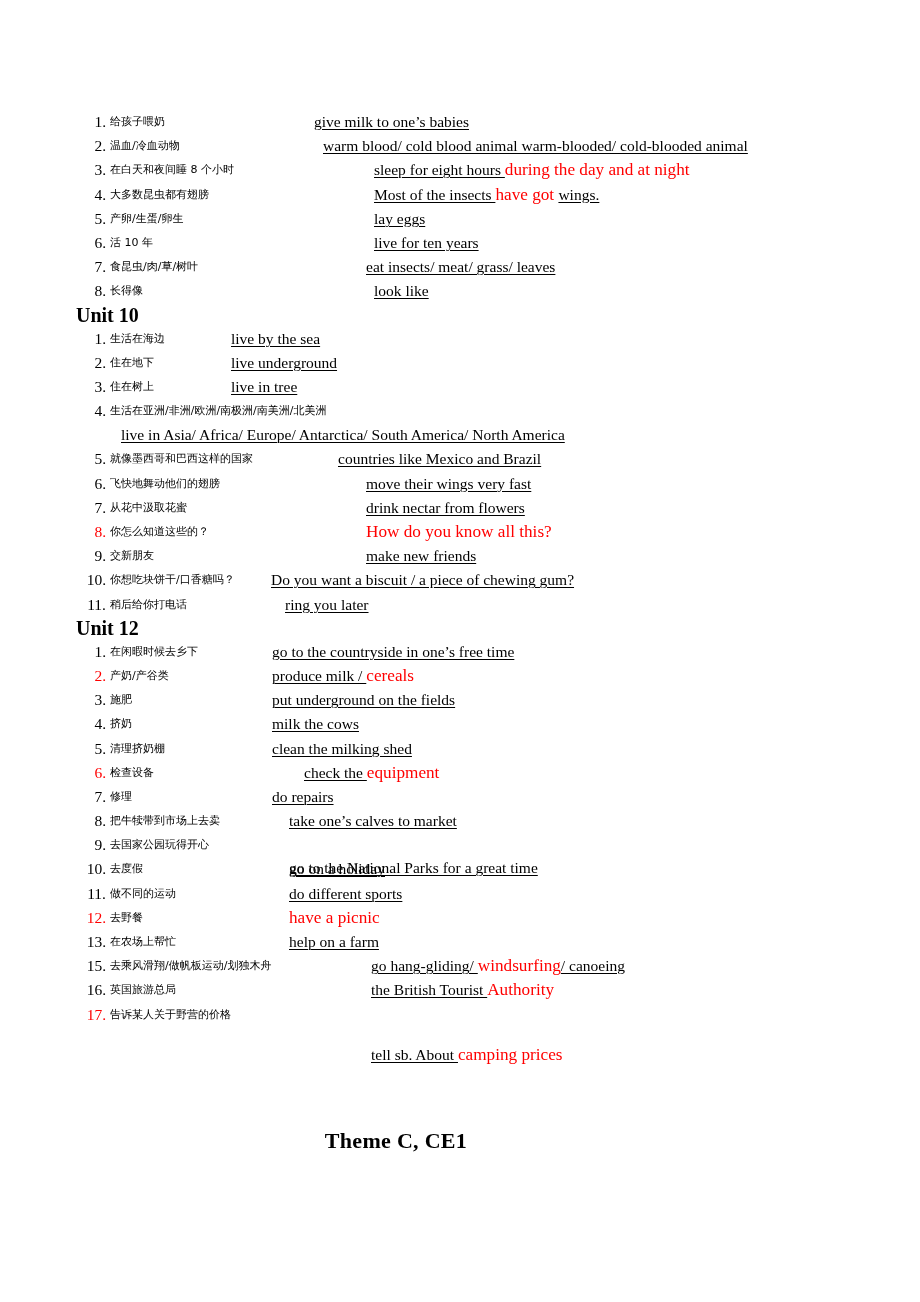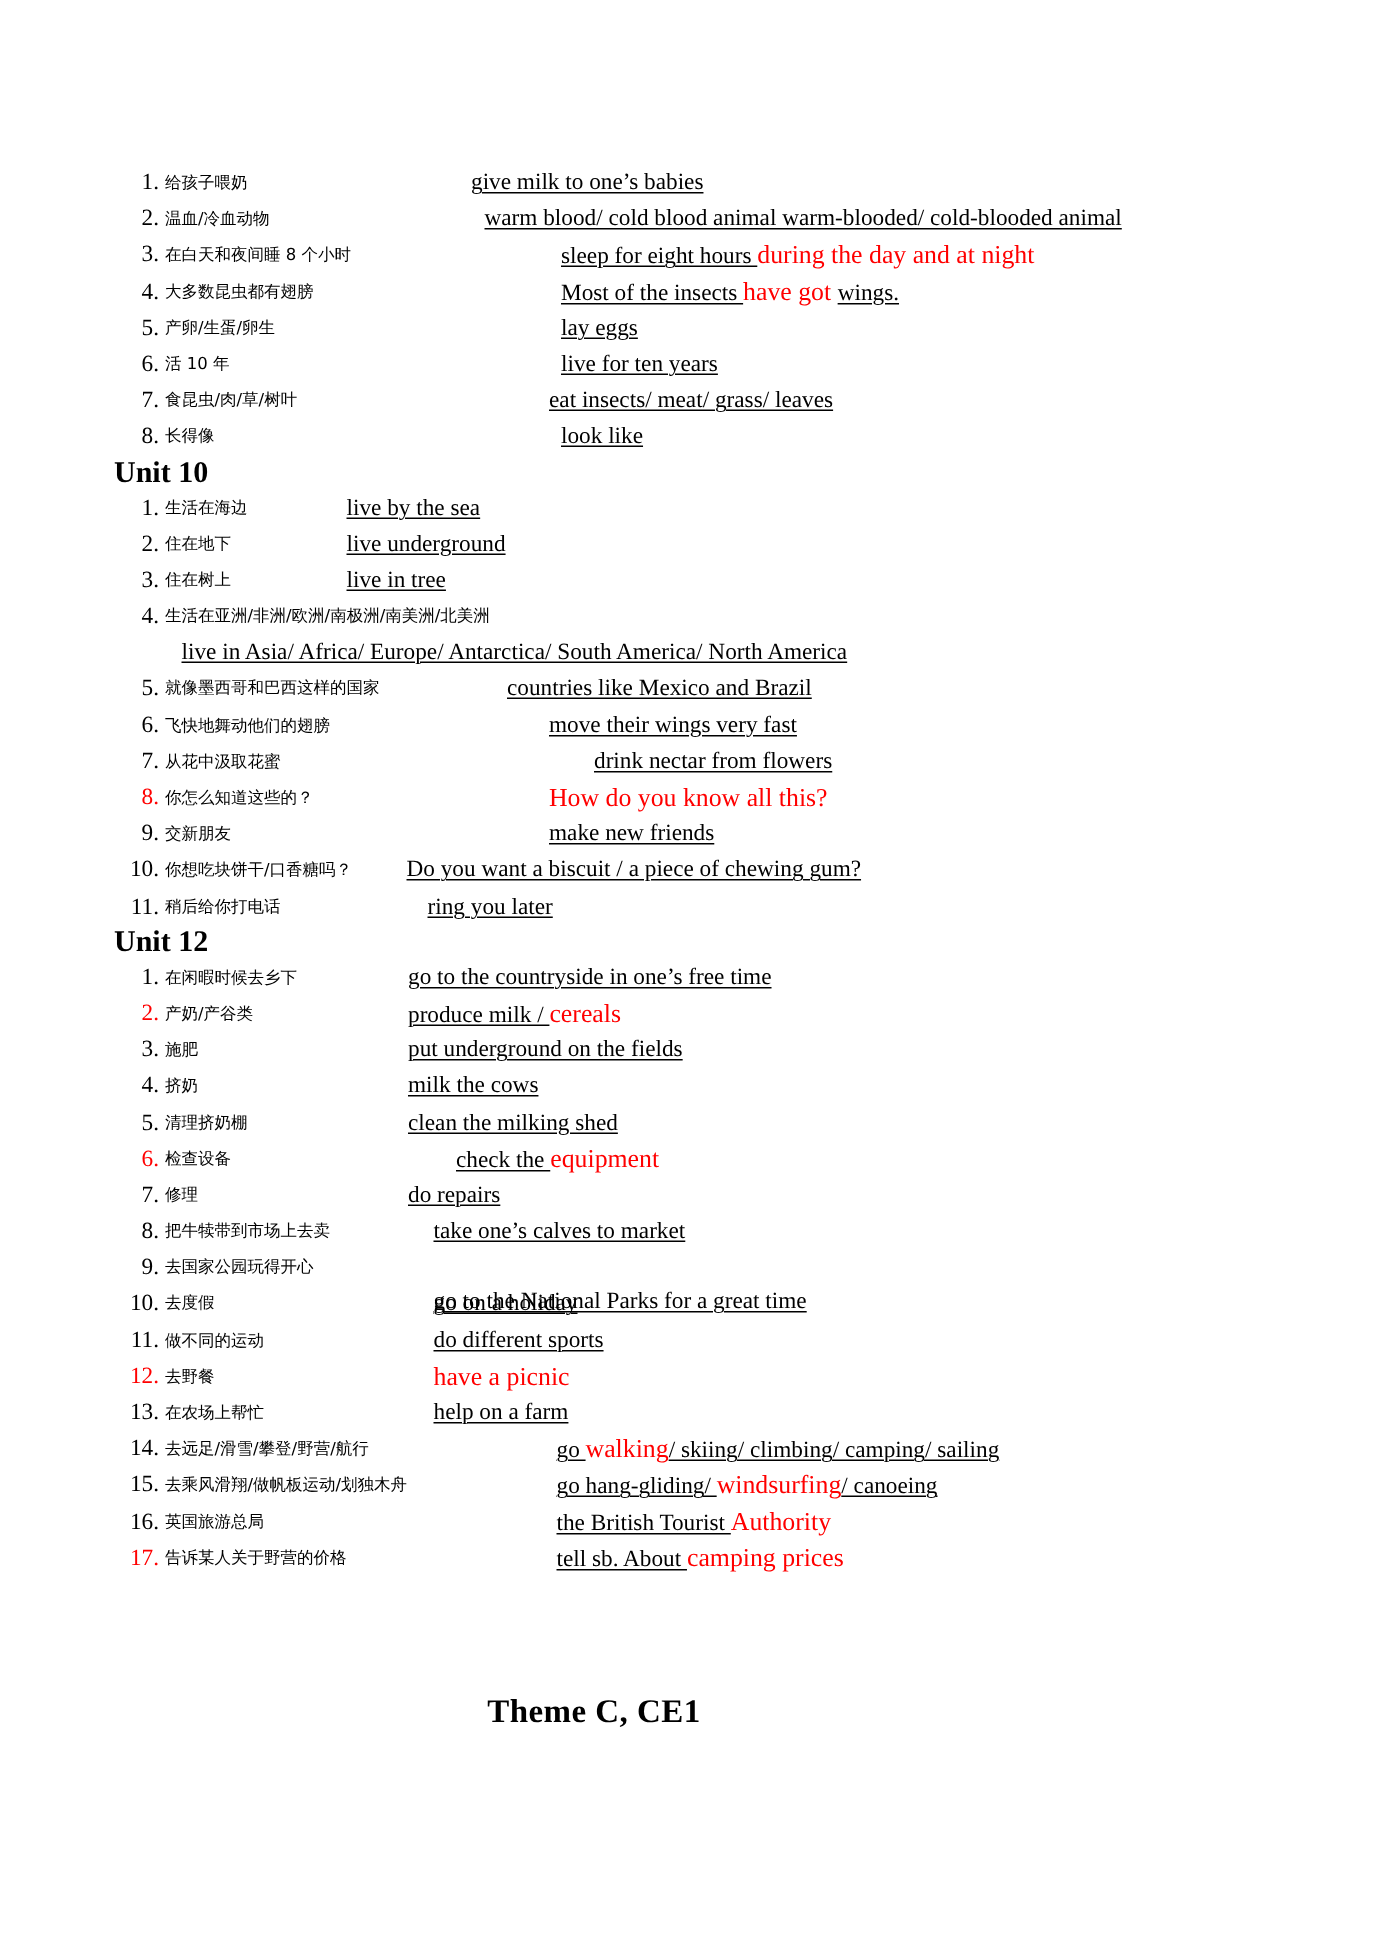--- a/index.html
+++ b/index.html
@@ -179,21 +179,21 @@
         <span class="en" style="left: 262px;"><span class="u">countries like Mexico and Brazil</span></span>
       </div>
       <div class="row">
         <span class="num">6.</span>
         <span class="cn">飞快地舞动他们的翅膀</span>
         <span class="en" style="left: 290px;"><span class="u">move their wings very fast</span></span>
       </div>
       <div class="row">
         <span class="num">7.</span>
         <span class="cn">从花中汲取花蜜</span>
-        <span class="en" style="left: 290px; margin-left: 30px;"><span class="u">drink nectar from flowers</span></span>
+        <span class="en" style="left: 290px;"><span class="u">drink nectar from flowers</span></span>
       </div>
       <div class="row">
         <span class="num red">8.</span>
         <span class="cn">你怎么知道这些的？</span>
         <span class="en" style="left: 290px;"><span class=" r">How do you know all this?</span></span>
       </div>
       <div class="row">
         <span class="num">9.</span>
         <span class="cn">交新朋友</span>
         <span class="en" style="left: 290px;"><span class="u">make new friends</span></span>
@@ -268,34 +268,29 @@
         <span class="num red">12.</span>
         <span class="cn">去野餐</span>
         <span class="en" style="left: 213px;"><span class=" r">have a picnic</span></span>
       </div>
       <div class="row">
         <span class="num">13.</span>
         <span class="cn">在农场上帮忙</span>
         <span class="en" style="left: 213px;"><span class="u">help on a farm</span></span>
       </div>
       <div class="row">
-        <span class="num">14.</span>
-        <span class="cn">去远足/滑雪/攀登/野营/航行</span>
-        <span class="en" style="left: 295px;"><span class="u">go </span><span class=" r">walking</span><span class="u">/ skiing/ climbing/ camping/ sailing</span></span>
-      </div>
-      <div class="row">
         <span class="num">15.</span>
         <span class="cn">去乘风滑翔/做帆板运动/划独木舟</span>
         <span class="en" style="left: 295px;"><span class="u">go hang-gliding/ </span><span class=" r">windsurfing</span><span class="u">/ canoeing</span></span>
       </div>
       <div class="row">
         <span class="num">16.</span>
         <span class="cn">英国旅游总局</span>
         <span class="en" style="left: 295px;"><span class="u">the British Tourist </span><span class=" r">Authority</span></span>
       </div>
       <div class="row">
         <span class="num red">17.</span>
         <span class="cn">告诉某人关于野营的价格</span>
-        <span class="en" style="left: 295px;"><span class="u">tell sb. About </span><span class=" r">camping prices</span></span>
+        <span class="en" style="left: 295px; margin-top: 40px;"><span class="u">tell sb. About </span><span class=" r">camping prices</span></span>
       </div>
     </div>
   <div class="theme-title">Theme C, CE1</div>
 </div>
 
 </body></html>

